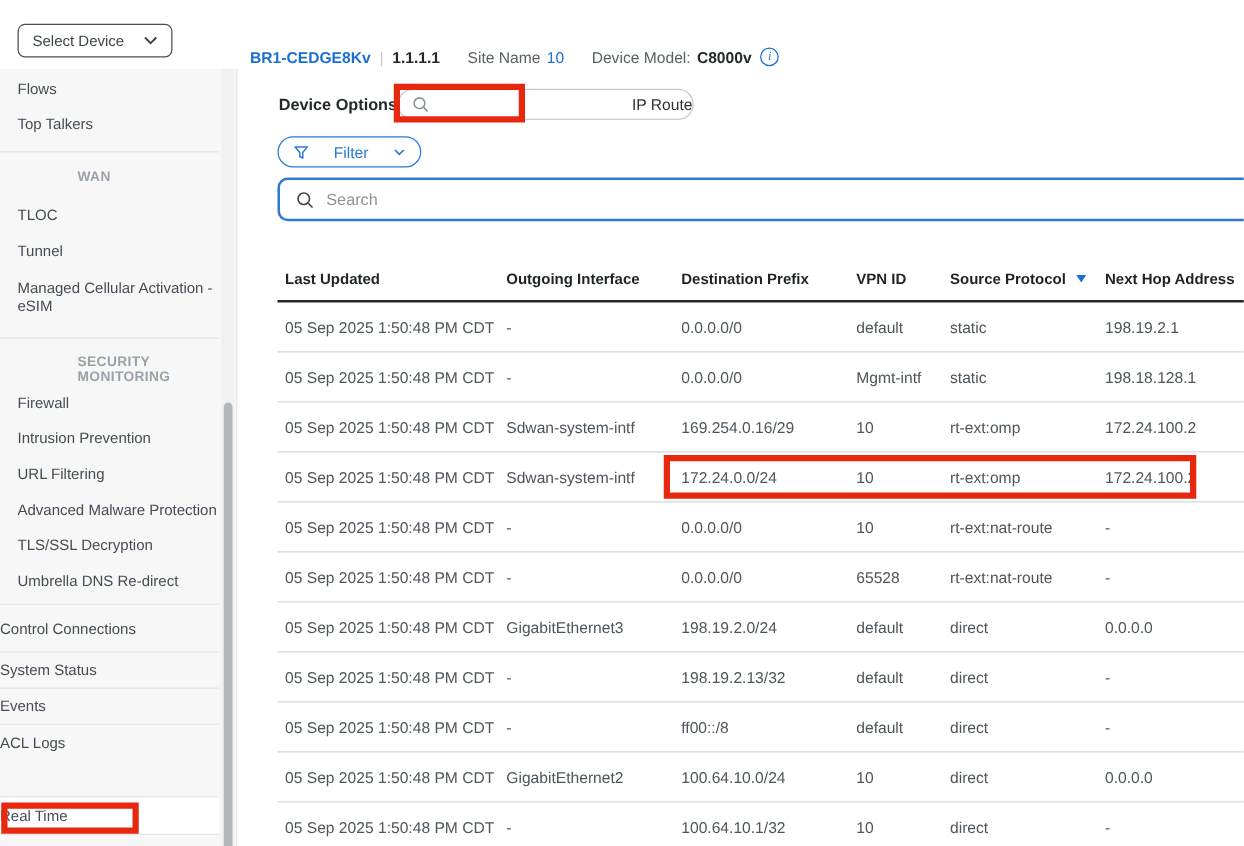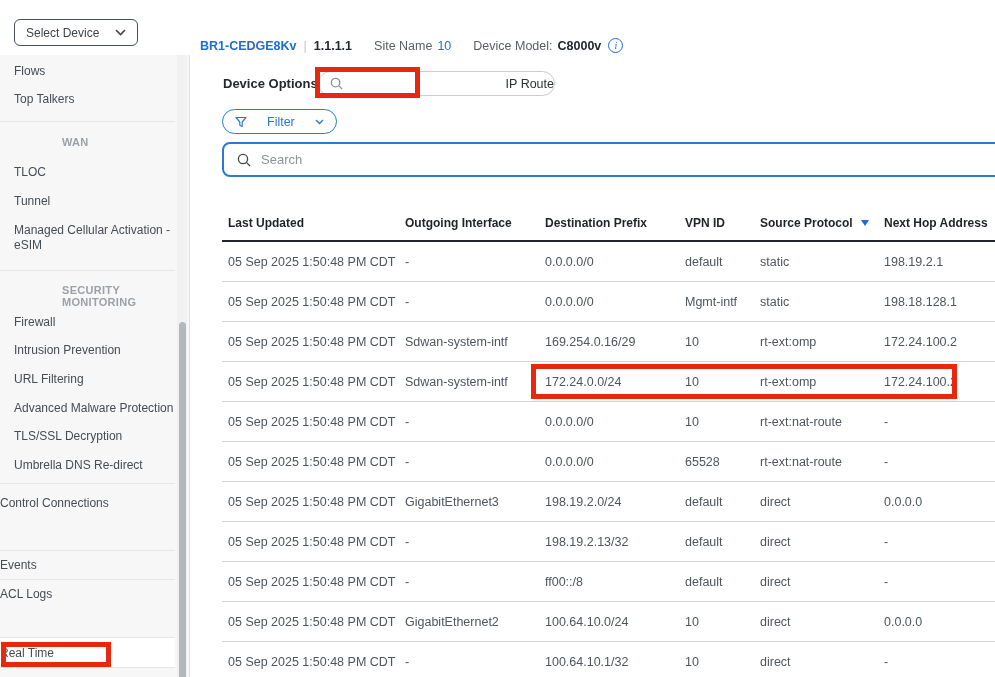--- a/index.html
+++ b/index.html
@@ -97,20 +97,23 @@
     <div class="sb-item" style="top:260px">Firewall</div>
     <div class="sb-item" style="top:288px">Intrusion Prevention</div>
     <div class="sb-item" style="top:317px">URL Filtering</div>
     <div class="sb-item" style="top:346px">Advanced Malware Protection</div>
     <div class="sb-item" style="top:374px">TLS/SSL Decryption</div>
     <div class="sb-item" style="top:403px">Umbrella DNS Re-direct</div>
 
     <div class="sb-row" style="top:428px;height:38px">
         <span>Control Connections</span>
       </div>
+    <div class="sb-row" style="top:466px;height:29px">
+        <span>System Status</span>
+      </div>
     <div class="sb-row" style="top:495px;height:29px">
         <span>Events</span>
       </div>
     <div class="sb-row" style="top:524px;height:29px">
         <span>ACL Logs</span>
       </div>
     <div class="sb-row selected" style="top:582px;height:30px">
         <span>Real Time</span>
       </div>
     <div class="sb-div" style="top:612px"></div>

